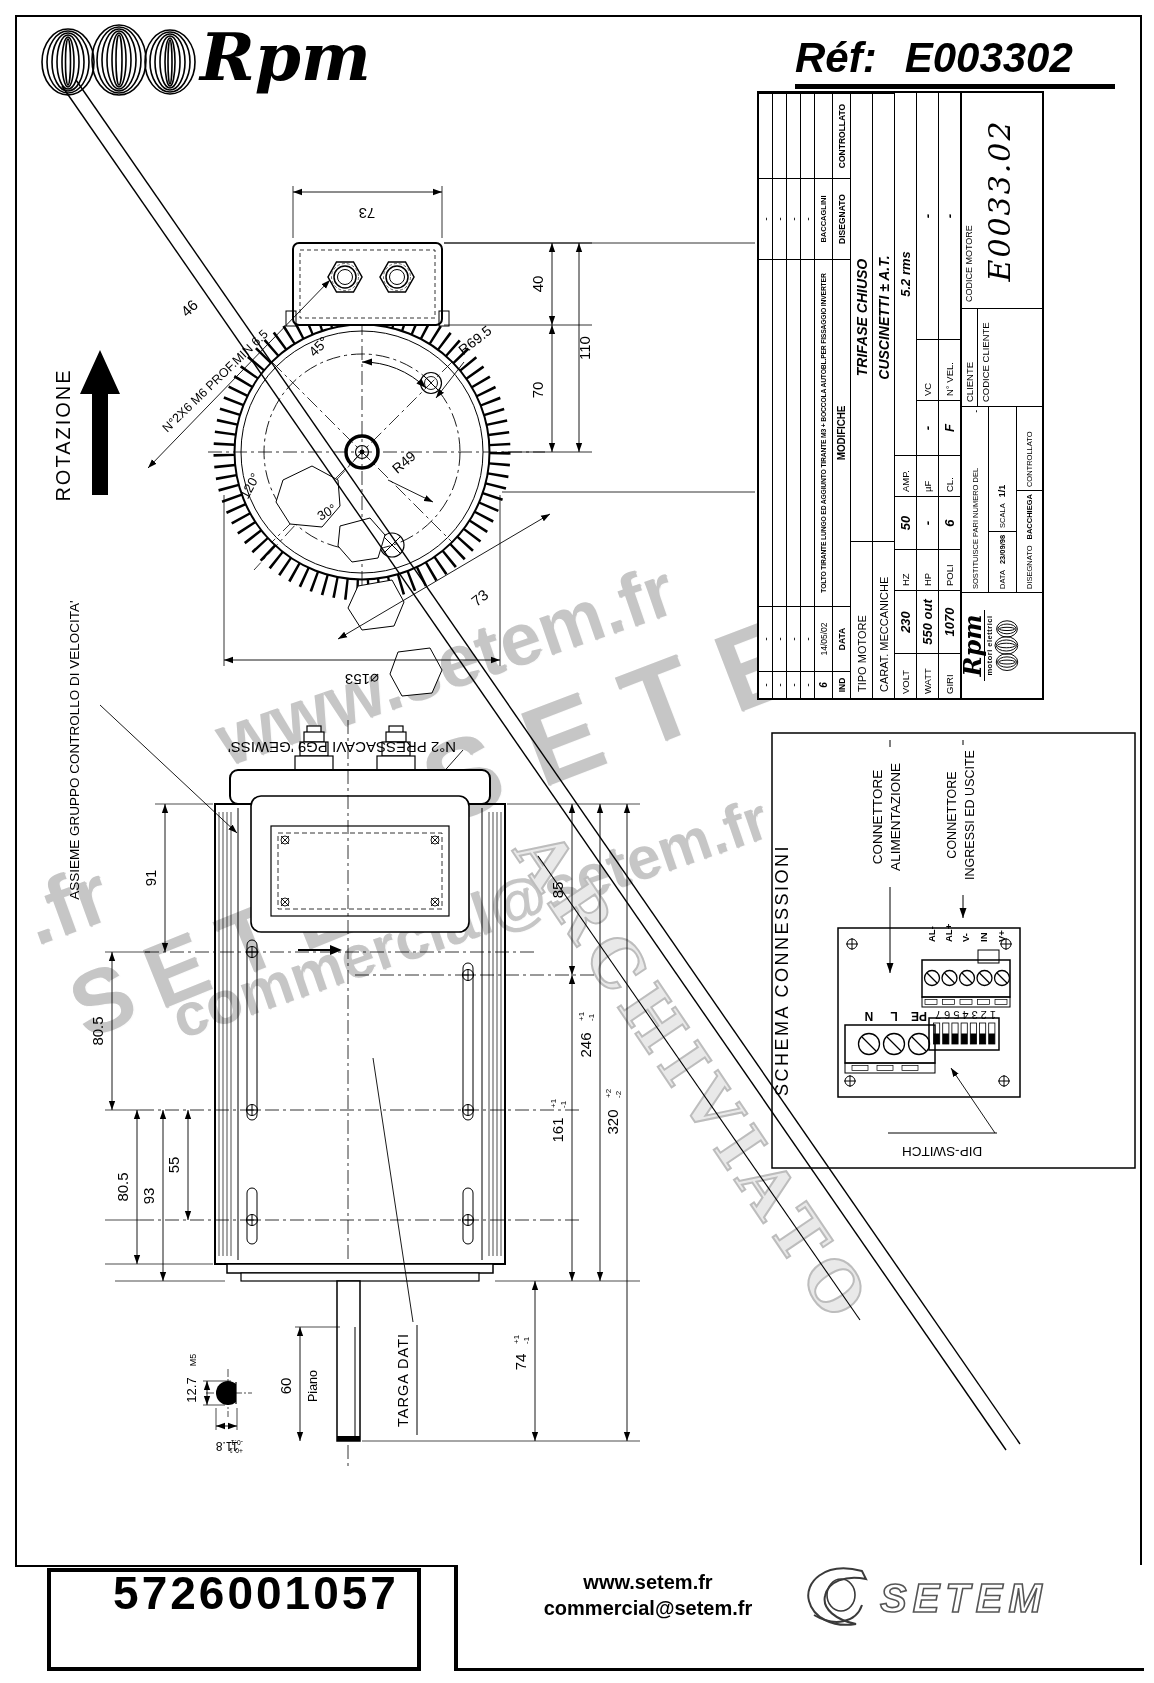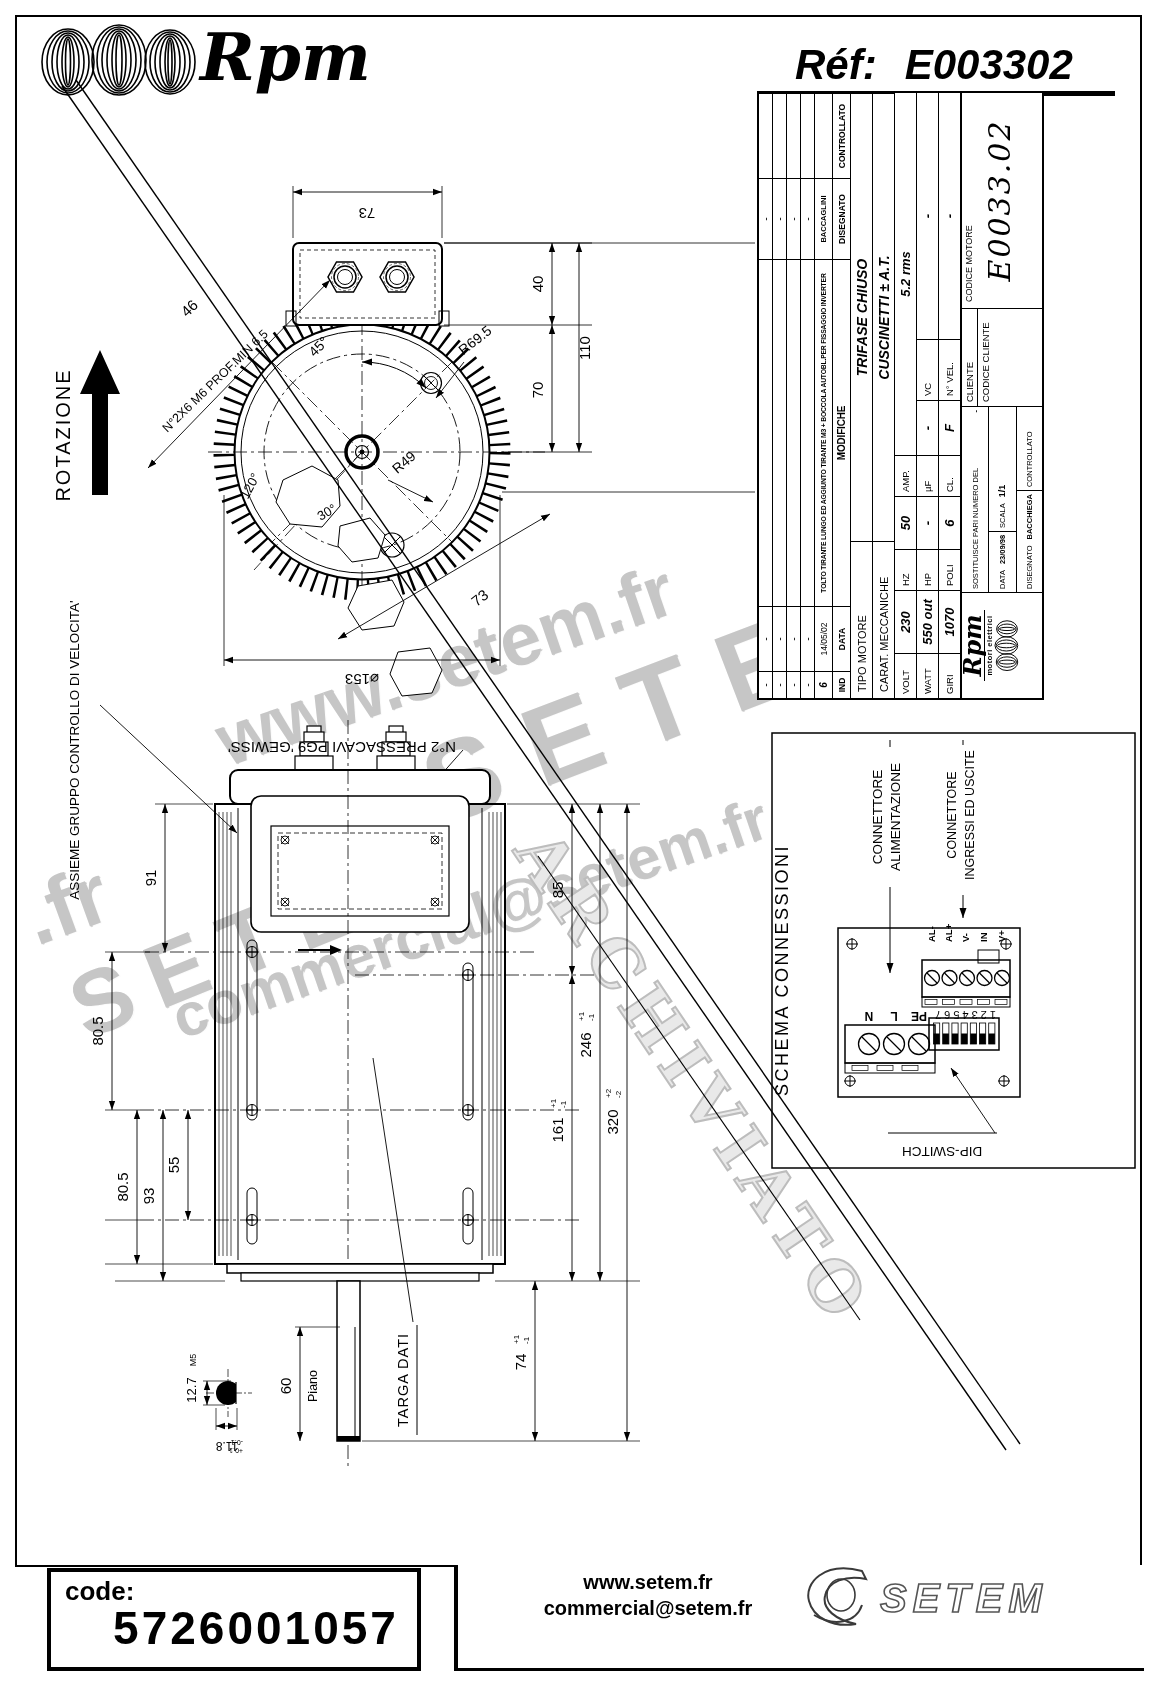--- a/index.html
+++ b/index.html
@@ -5,21 +5,21 @@
   html,body{margin:0;padding:0;background:#fff;}
   body{width:1154px;height:1683px;position:relative;overflow:hidden;
        font-family:"Liberation Sans",sans-serif;color:#000;}
   .abs{position:absolute;}
   
   #sheet-frame{left:15px;top:15px;width:1123px;height:1548px;border:2px solid #000;}
   
   #rpm-logo-text{left:200px;top:18px;font-family:"DejaVu Serif",serif;
      font-style:italic;font-weight:bold;font-size:66px;}
   #ref-block{left:795px;top:34px;width:320px;border-bottom:5px solid #000;
-     font-size:42px;font-weight:bold;font-style:italic;white-space:nowrap;padding-bottom:2px;margin-top:7px;}
+     font-size:42px;font-weight:bold;font-style:italic;white-space:nowrap;padding-bottom:2px;}
   #ref-block .ref-val{margin-left:28px;}
   
   .wm{position:absolute;white-space:nowrap;font-weight:bold;color:#c6c6c6;
       text-shadow:3px 3px 0 rgba(255,255,255,.9),1px 1px 0 rgba(130,130,130,.35);
       transform-origin:center;z-index:1;}
   #wm-archiviato{font-family:"DejaVu Serif",serif;font-weight:bold;color:#e9e9e9;
       -webkit-text-stroke:2px #bdbdbd;text-shadow:none;}
   .layer2{z-index:2;}
   .layer3{z-index:3;pointer-events:none;}
   
@@ -750,21 +750,20 @@
   <svg style="position:absolute;right:30px;top:0;" width="310" height="64" viewBox="0 0 310 64">
     <g fill="none" stroke="#3a3a3a">
       <path d="M58 6 C20 -4 0 18 5 36 C9 52 28 63 52 59 C32 55 18 44 21 31 C24 16 42 10 62 14 Z" stroke-width="2" fill="#fff"></path>
       <ellipse cx="37" cy="30" rx="14" ry="16" stroke-width="1.6"></ellipse>
       <path d="M10 50 C30 62 52 58 58 40" stroke-width="2"></path>
     </g>
     <text x="76" y="47" font-size="40" font-style="italic" font-weight="bold" letter-spacing="6" fill="#ffffff" stroke="#555" stroke-width="1.6">SETEM</text>
   </svg>
 </div>
 <div class="abs" id="code-box">
-  <div class="clab">code:</div>
   <div class="cval">5726001057</div>
 </div>
 
 <svg class="abs layer3" style="left:0;top:0;" width="1154" height="1683" viewBox="0 0 1154 1683">
   <line x1="62" y1="86" x2="1006" y2="1450" stroke="#000" stroke-width="1.4"></line>
   <line x1="76" y1="80" x2="1020" y2="1444" stroke="#000" stroke-width="1.4"></line>
   <line x1="538" y1="856" x2="860" y2="1320" stroke="#000" stroke-width="1.1"></line>
 </svg>
 
 </body></html>

